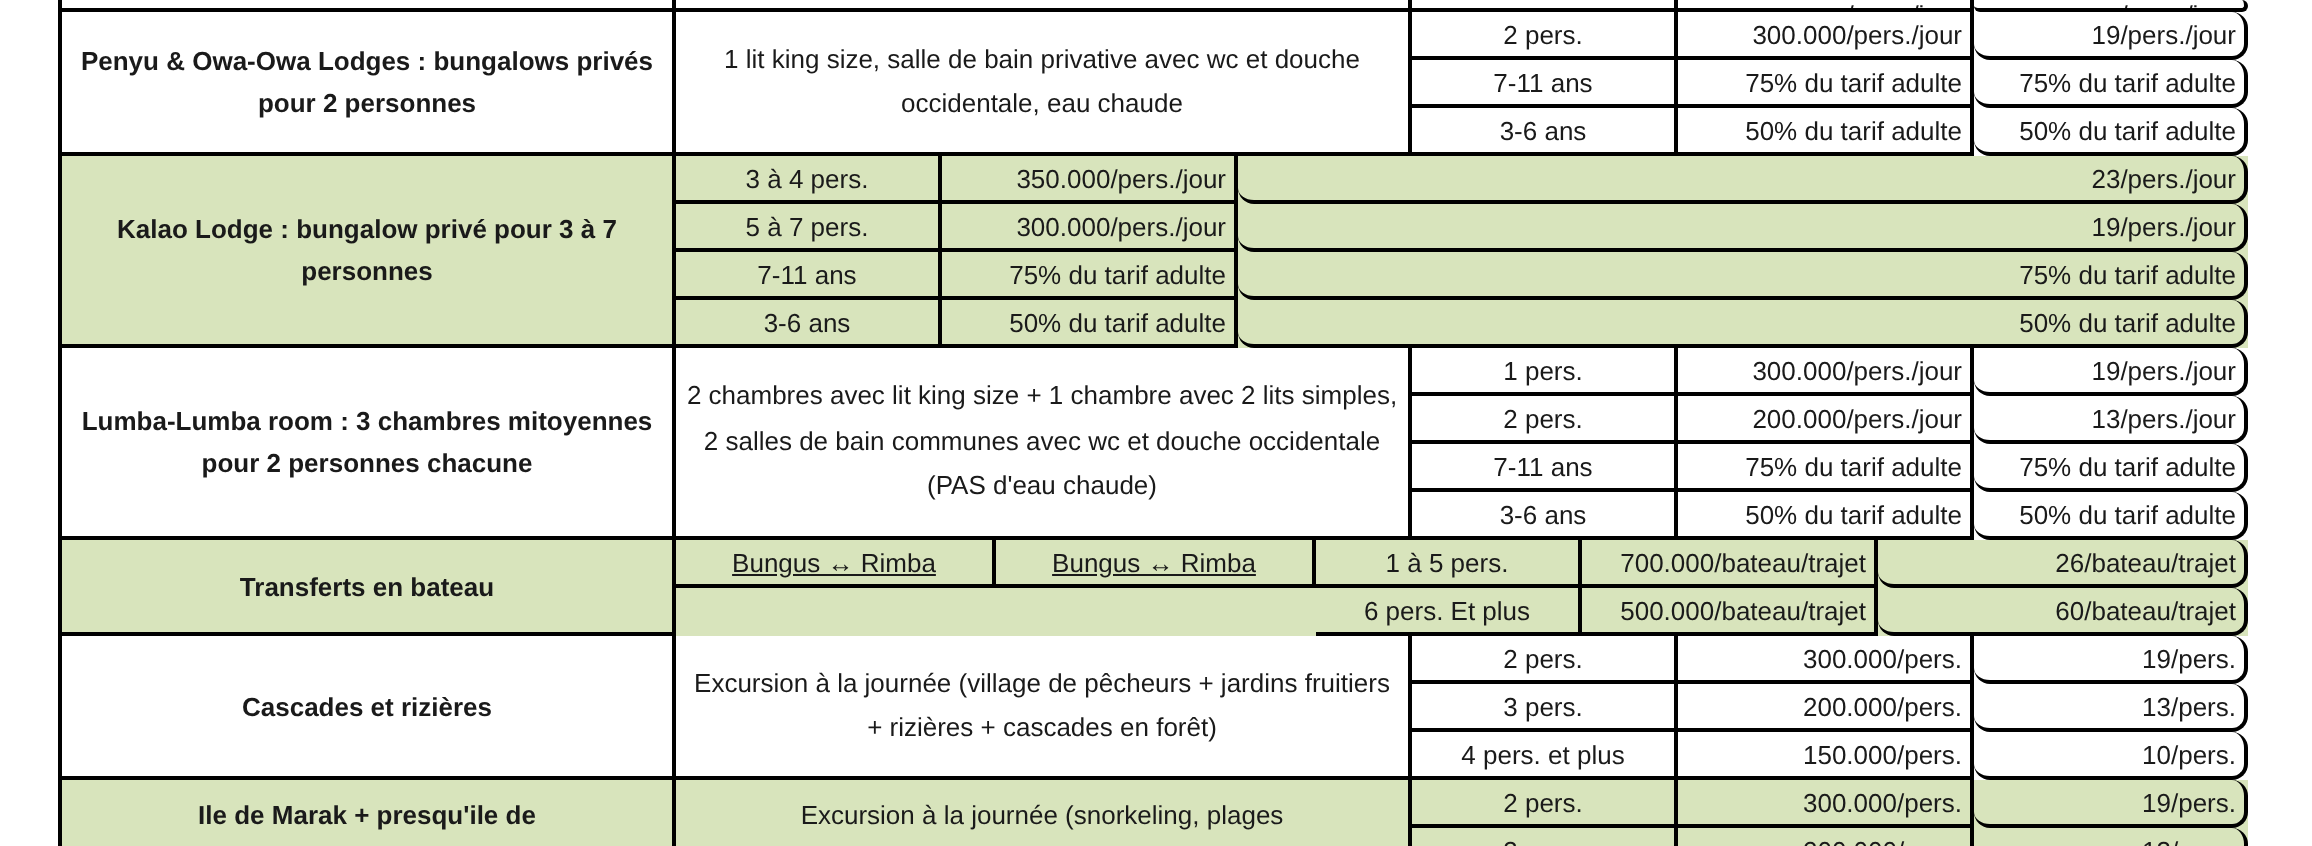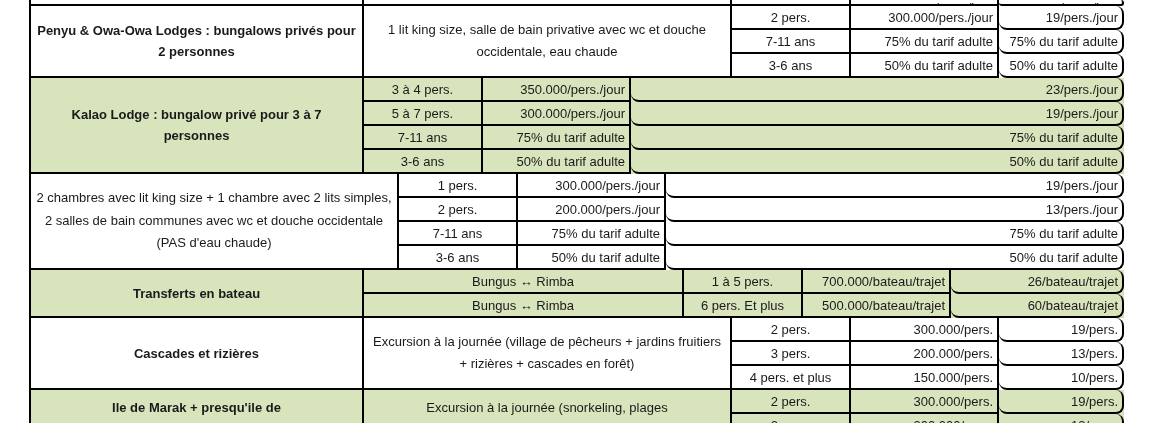--- a/index.html
+++ b/index.html
@@ -26,35 +26,35 @@
     box-sizing: border-box;
     border-right: 2px solid #000;
     border-bottom: 2px solid #000;
     display: flex;
     align-items: center;
     justify-content: center;
     text-align: center;
     overflow: hidden;
   }
   .c1 {
-    width: 333px;
+    width: 307px;
     font-weight: bold;
     padding: 2px 6px;
     line-height: 21px;
   }
   .c2 {
     width: 368px;
     padding: 2px 4px;
     line-height: 22.5px;
   }
-  .c2col { width: 320px; display: flex; flex-direction: column; }
+  .c2col { width: 320px; display: flex; flex-direction: row; text-decoration: underline; }
   .c2col .cell { width: 100%; height: 24px; }
   .rightcol { flex: 1; display: flex; flex-direction: column; }
   .subrow { display: flex; height: 24px; }
-  .c3 { width: 119px; }
+  .c3 { width: 133px; }
   .c4 { width: 148px; justify-content: flex-end; text-align: right; padding-right: 4px; }
   .c5 { flex: 1; justify-content: flex-end; text-align: right; padding-right: 4px; border-radius: 8px; }
   
   .partial .subrow { height: 6px; }
   .partial .cell { align-items: flex-end; }
   .partial .cell span { display: block; margin-bottom: -11px; }
   
   .cut .c1, .cut .c2 { align-items: flex-start; padding-top: 7px; }
 </style>
 </head>
@@ -123,20 +123,21 @@
         </div>
         <div class="subrow">
           <div class="cell c3">3-6 ans</div>
           <div class="cell c4">50% du tarif adulte</div>
           <div class="cell c5">50% du tarif adulte</div>
         </div>
       </div>
     </div>
 
     <div class="section">
+      <div class="cell c1">Lumba-Lumba room :  3 chambres mitoyennes pour 2 personnes chacune</div>
       <div class="cell c2">2 chambres avec lit king size + 1 chambre avec 2 lits simples, 2 salles de bain communes avec wc et douche occidentale (PAS d'eau chaude)</div>
       <div class="rightcol">
         <div class="subrow">
           <div class="cell c3">1 pers.</div>
           <div class="cell c4">300.000/pers./jour</div>
           <div class="cell c5">19/pers./jour</div>
         </div>
         <div class="subrow">
           <div class="cell c3">2 pers.</div>
           <div class="cell c4">200.000/pers./jour</div>

